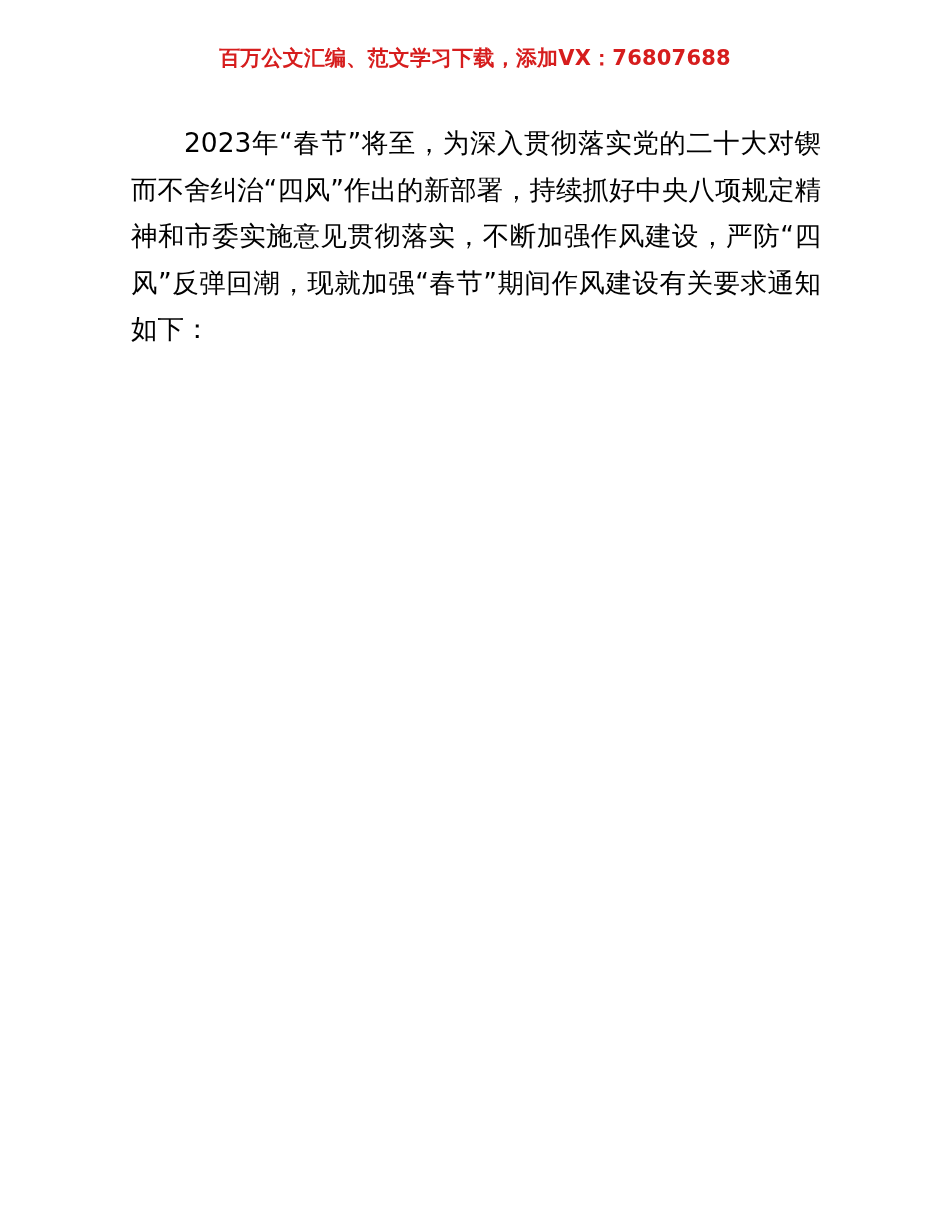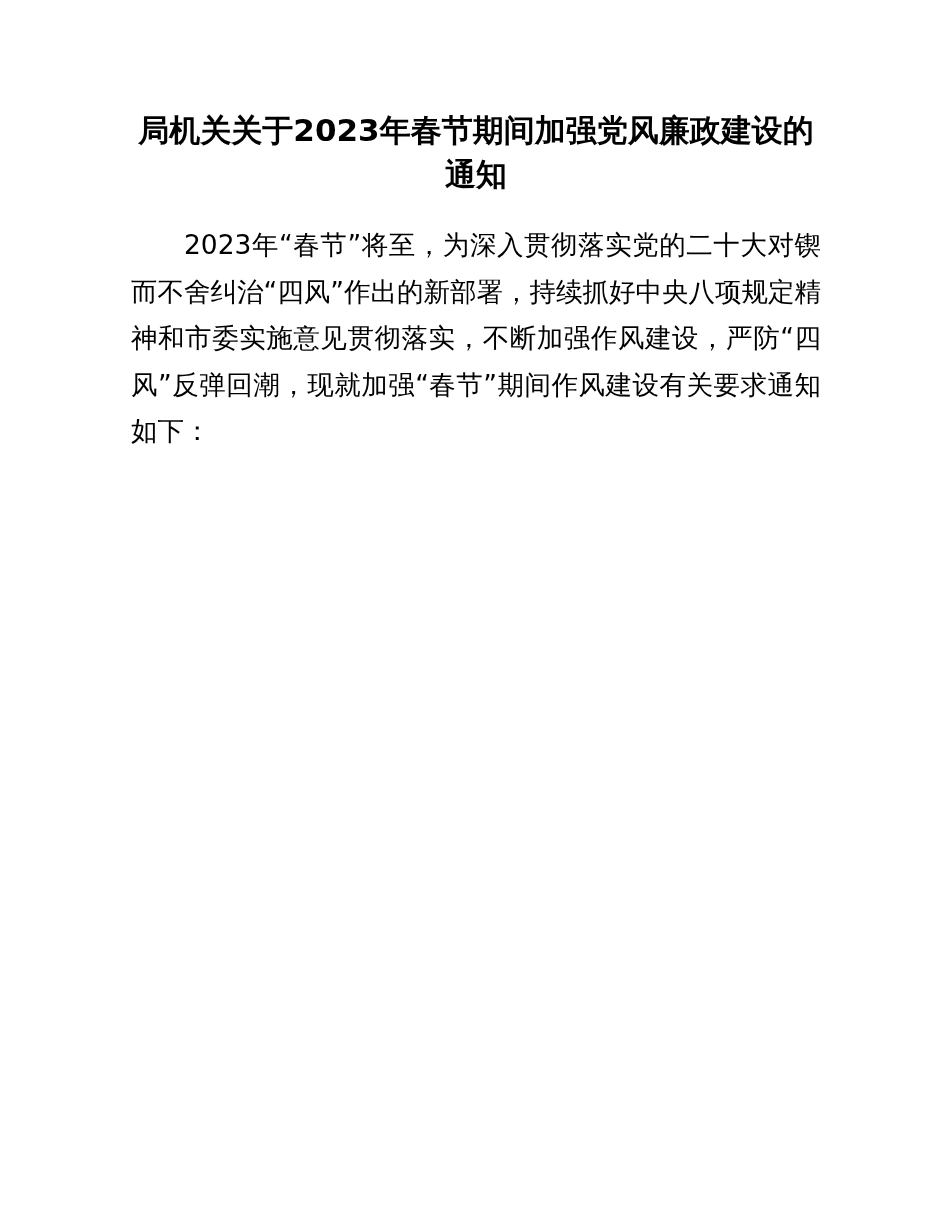--- a/index.html
+++ b/index.html
@@ -87,24 +87,24 @@
   }
   .gap-med {
     height: 14px;
   }
 </style>
 </head>
 <body>
 
 <div class="page">
 
+  <div class="promo-header">百万公文汇编、范文学习下载，添加VX：76807688</div>
 
   <div class="doc">
 
-    <h1 class="doc-title">局机关关于2023年春节期间加强党风廉政建设的通知</h1>
 
 
     <div class="gap-small"></div>
 
     <p class="para indent">2023年“春节”将至，为深入贯彻落实党的二十大对锲而不舍纠治“四风”作出的新部署，持续抓好中央八项规定精神和市委实施意见贯彻落实，不断加强作风建设，严防“四风”反弹回潮，现就加强“春节”期间作风建设有关要求通知如下：</p>
 
     <div class="gap-med"></div>
 
 
     <div class="gap-med"></div>

